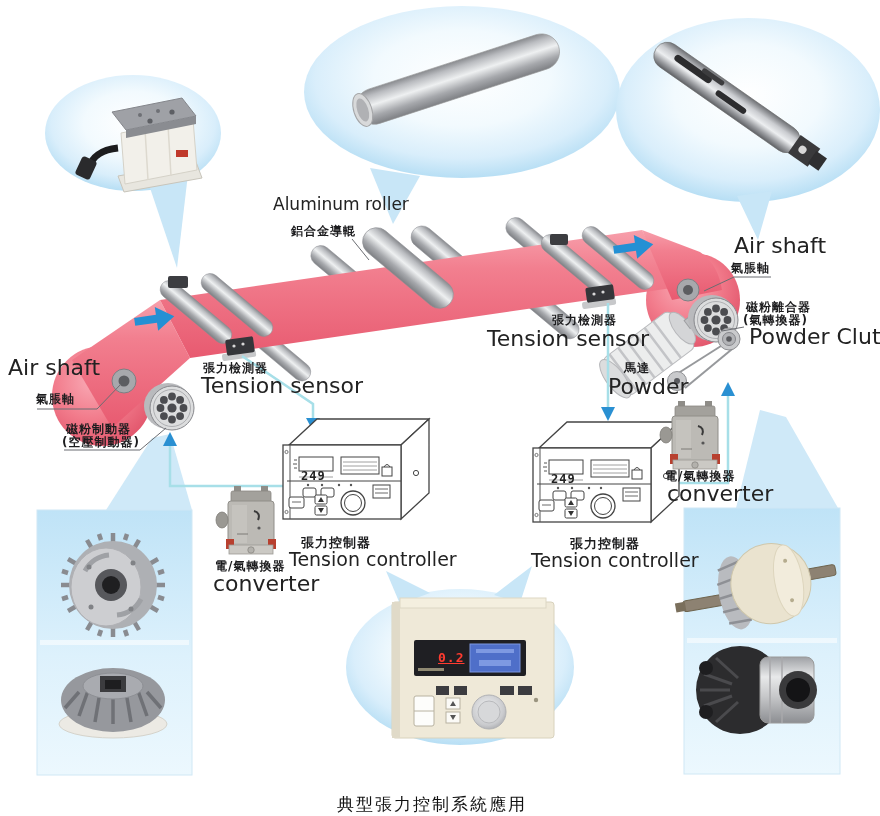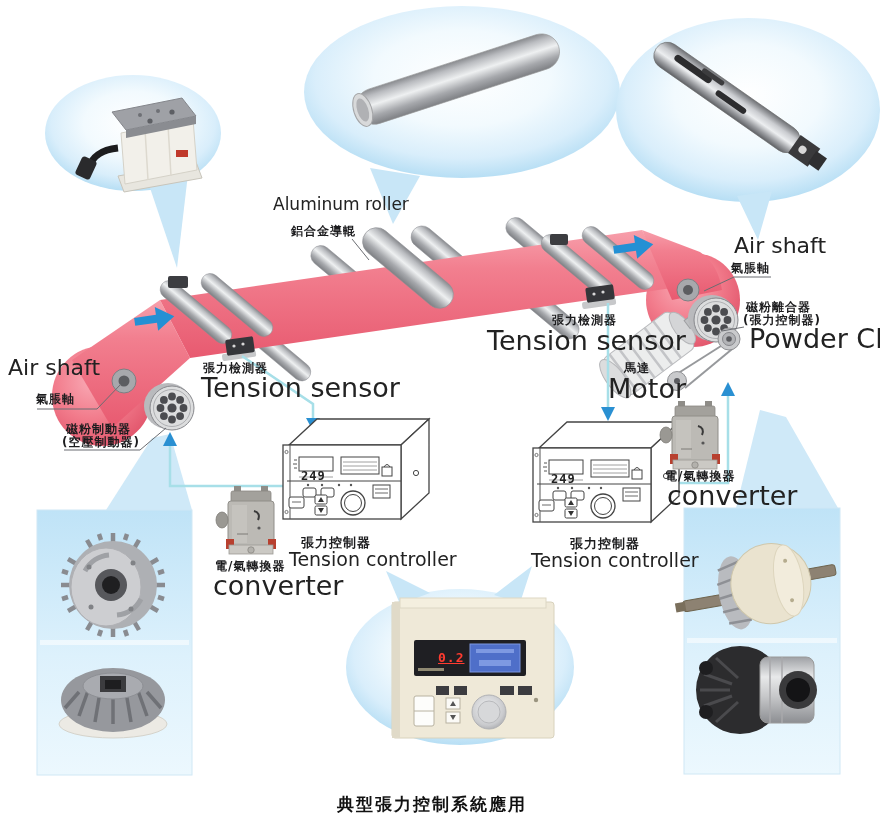--- a/index.html
+++ b/index.html
@@ -1,27 +1,27 @@
 <!DOCTYPE html>
 <html><head>
 <meta charset="utf-8">
 <style>
   html,body{margin:0;padding:0;background:#fff;}
   #stage{position:relative;width:880px;height:816px;background:#ffffff;overflow:hidden;
          font-family:"DejaVu Sans","Liberation Sans",sans-serif;}
   #stage svg{position:absolute;left:0;top:0;}
   .lbl{position:absolute;white-space:nowrap;color:#1c1c1e;line-height:1.05;}
   .zh{font-size:12px;font-weight:700;letter-spacing:1px;}
-  .en{font-size:27px;font-weight:400;color:#222;}
+  .en{font-size:22px;font-weight:400;color:#222;}
   .en-sm{font-size:19px;font-weight:400;color:#222;}
   .seg{position:absolute;font-family:"DejaVu Sans Mono",monospace;font-weight:700;
        font-size:12px;color:#222;letter-spacing:1px;margin-top:11px;}
   .seg-red{position:absolute;font-family:"DejaVu Sans Mono",monospace;font-weight:700;
        font-size:13px;color:#ff3b30;letter-spacing:1px;text-decoration:underline;}
-  .caption{position:absolute;font-size:17px;font-weight:700;letter-spacing:2px;color:#111;}
+  .caption{position:absolute;font-size:17px;font-weight:400;letter-spacing:2px;color:#111;}
 </style>
 </head>
 <body>
 
 <div id="stage">
 <svg width="880" height="816" viewBox="0 0 880 816">
   <defs>
     <radialGradient id="bubbleG" cx="50%" cy="42%" r="62%">
       <stop offset="0%" stop-color="#ffffff"></stop>
           <stop offset="45%" stop-color="#f2fafe"></stop>
@@ -407,36 +407,36 @@
     <circle cx="46" cy="0" r="12" fill="#141416"></circle>
   </g>
 </svg>
 
 <div class="lbl en" style="left:273px;top:196px;font-size:17px">Aluminum roller</div>
 <div class="lbl zh" style="left:291px;top:225px">鋁合金導輥</div>
 
 <div class="lbl en" style="left:734px;top:234px;font-size:22px">Air shaft</div>
 <div class="lbl zh" style="left:731px;top:262px">氣脹軸</div>
 <div class="lbl zh" style="left:746px;top:301px">磁粉離合器</div>
-<div class="lbl zh" style="left:743px;top:314px">(張力控制器)</div>
+<div class="lbl zh" style="left:743px;top:314px">(氣轉換器)</div>
 <div class="lbl en" style="left:749px;top:325px">Powder Clutch</div>
 
 <div class="lbl en" style="left:8px;top:356px;font-size:22px">Air shaft</div>
 <div class="lbl zh" style="left:36px;top:393px">氣脹軸</div>
 <div class="lbl zh" style="left:66px;top:423px">磁粉制動器</div>
 <div class="lbl zh" style="left:62px;top:436px">(空壓制動器)</div>
 
 <div class="lbl zh" style="left:203px;top:362px">張力檢測器</div>
 <div class="lbl en" style="left:201px;top:374px">Tension sensor</div>
 
 <div class="lbl zh" style="left:552px;top:314px">張力檢測器</div>
 <div class="lbl en" style="left:487px;top:327px">Tension sensor</div>
 
 <div class="lbl zh" style="left:624px;top:362px">馬達</div>
-<div class="lbl en" style="left:608px;top:375px">Motor</div>
+<div class="lbl en" style="left:608px;top:375px">Powder</div>
 
 <div class="lbl zh" style="left:301px;top:536px;font-size:13px">張力控制器</div>
 <div class="lbl en-sm" style="left:289px;top:550px">Tension controller</div>
 
 <div class="lbl zh" style="left:570px;top:537px;font-size:13px">張力控制器</div>
 <div class="lbl en-sm" style="left:531px;top:551px">Tension controller</div>
 
 <div class="lbl zh" style="left:215px;top:560px">電/氣轉換器</div>
 <div class="lbl en" style="left:213px;top:572px">converter</div>
 

